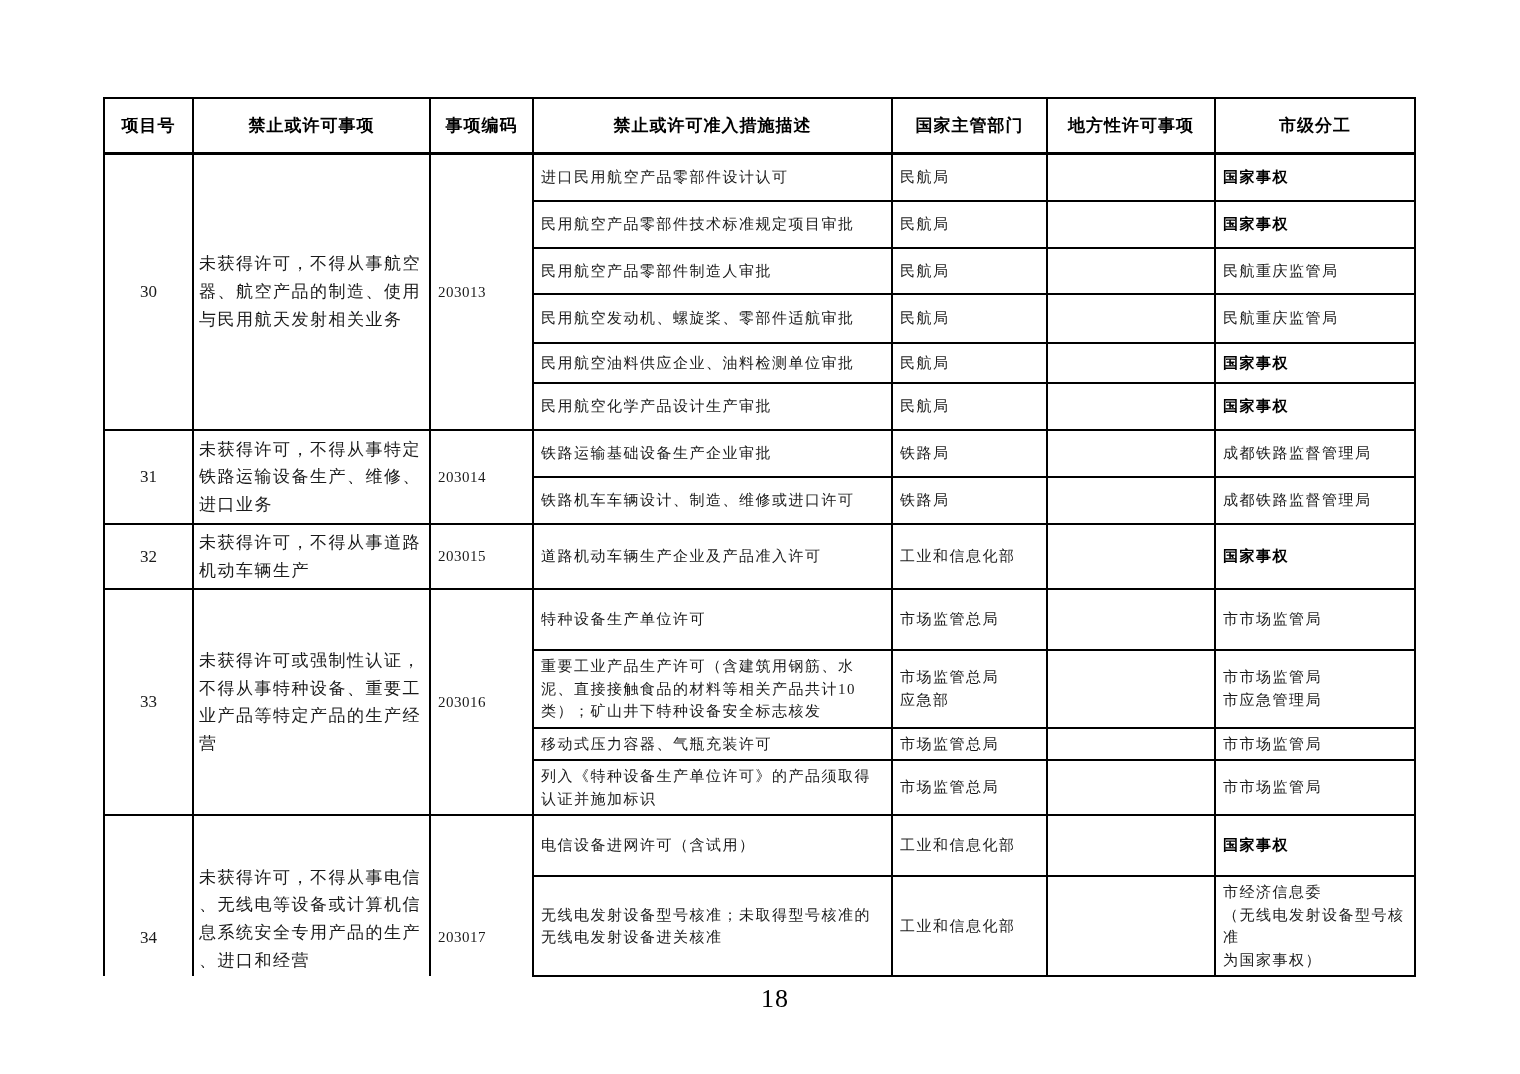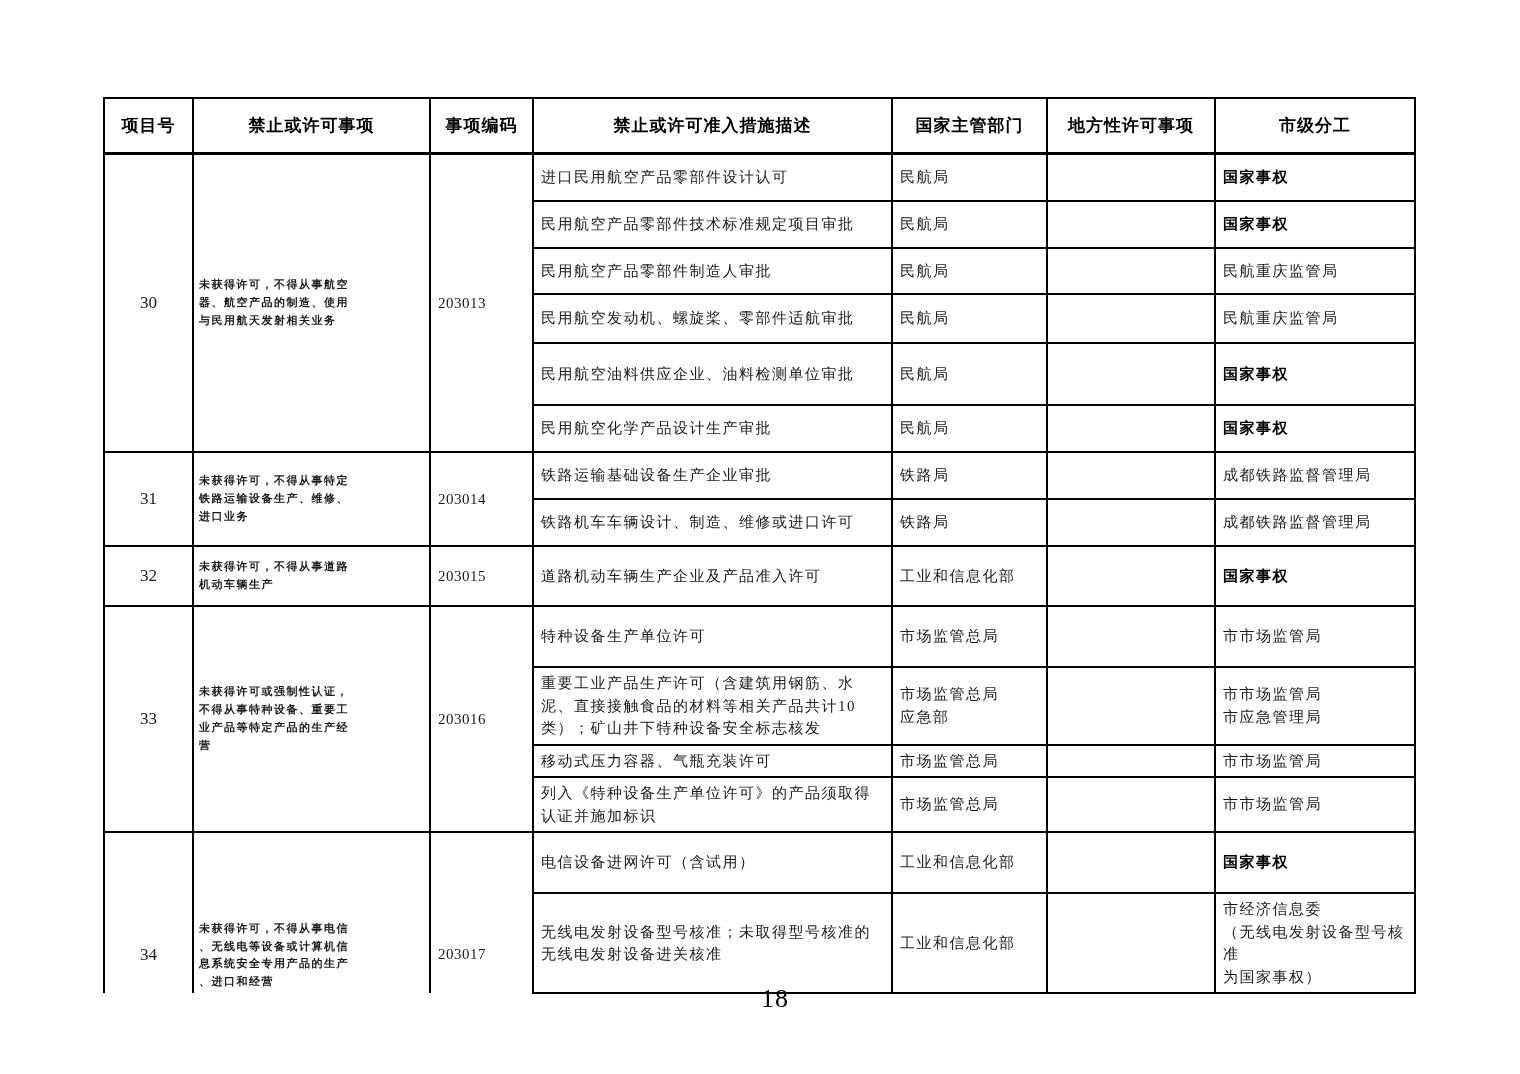--- a/index.html
+++ b/index.html
@@ -49,26 +49,25 @@
     text-align: left;
     padding: 4px 6px 4px 7px;
   }
   td.c-id {
     text-align: center;
     font-size: 17px;
     letter-spacing: 0;
     padding: 8px;
   }
   td.c-item {
-    font-size: 11px;
+    font-size: 17px;
     line-height: 1.62;
     letter-spacing: 1.5px;
     padding-left: 5px;
     padding-right: 3px;
-    font-weight: bold;
   }
   td.c-code {
     letter-spacing: 0.5px;
     font-size: 15px;
   }
   td.bold {
     font-weight: bold;
     color: #000000;
   }
   
@@ -139,21 +138,21 @@
       <td>民航局</td>
       <td></td>
       <td>民航重庆监管局</td>
     </tr>
     <tr style="height:49px">
       <td>民用航空发动机、螺旋桨、零部件适航审批</td>
       <td>民航局</td>
       <td></td>
       <td>民航重庆监管局</td>
     </tr>
-    <tr style="height:62px">
+    <tr style="height:40px">
       <td>民用航空油料供应企业、油料检测单位审批</td>
       <td>民航局</td>
       <td></td>
       <td class="bold">国家事权</td>
     </tr>
     <tr style="height:47px">
       <td>民用航空化学产品设计生产审批</td>
       <td>民航局</td>
       <td></td>
       <td class="bold">国家事权</td>

